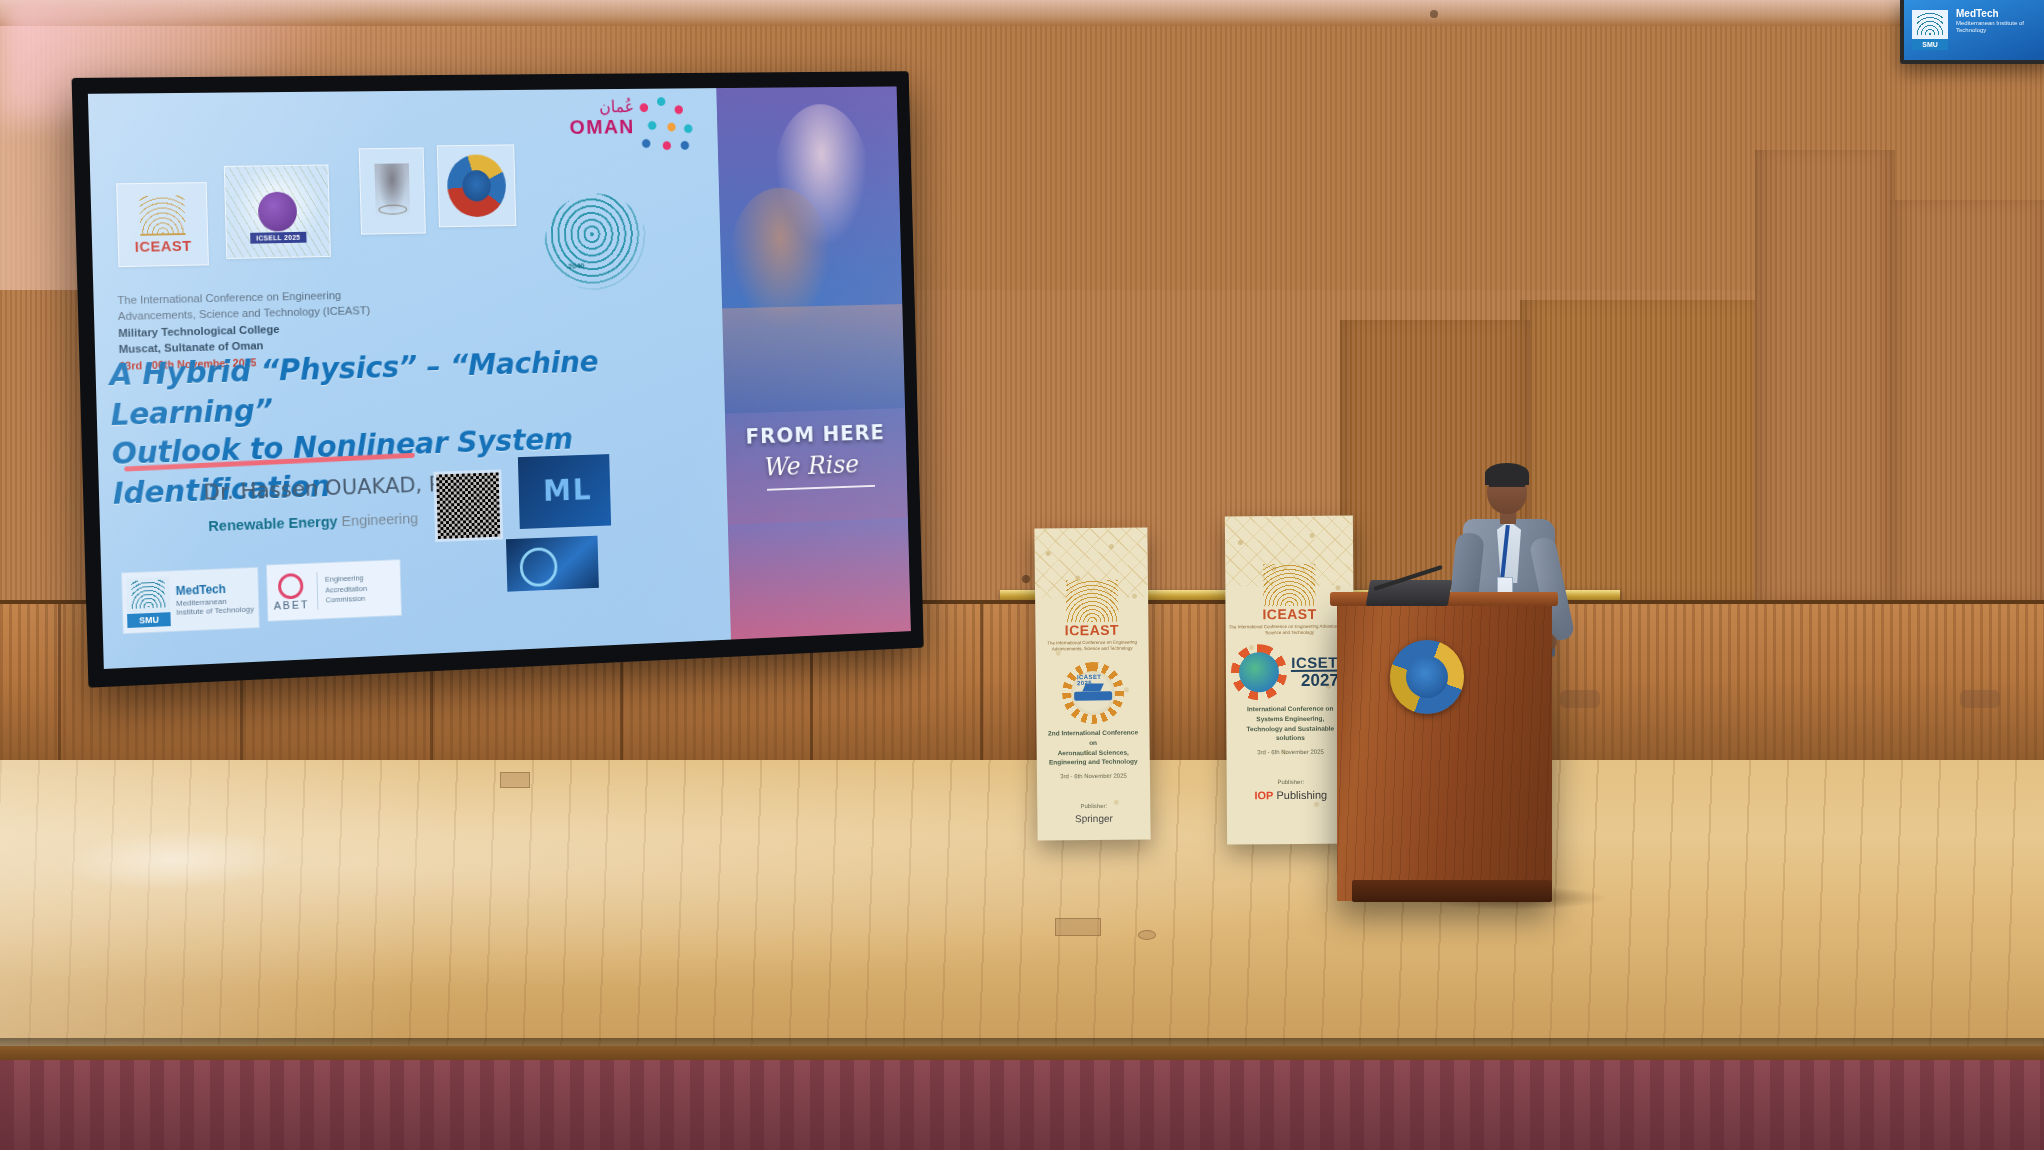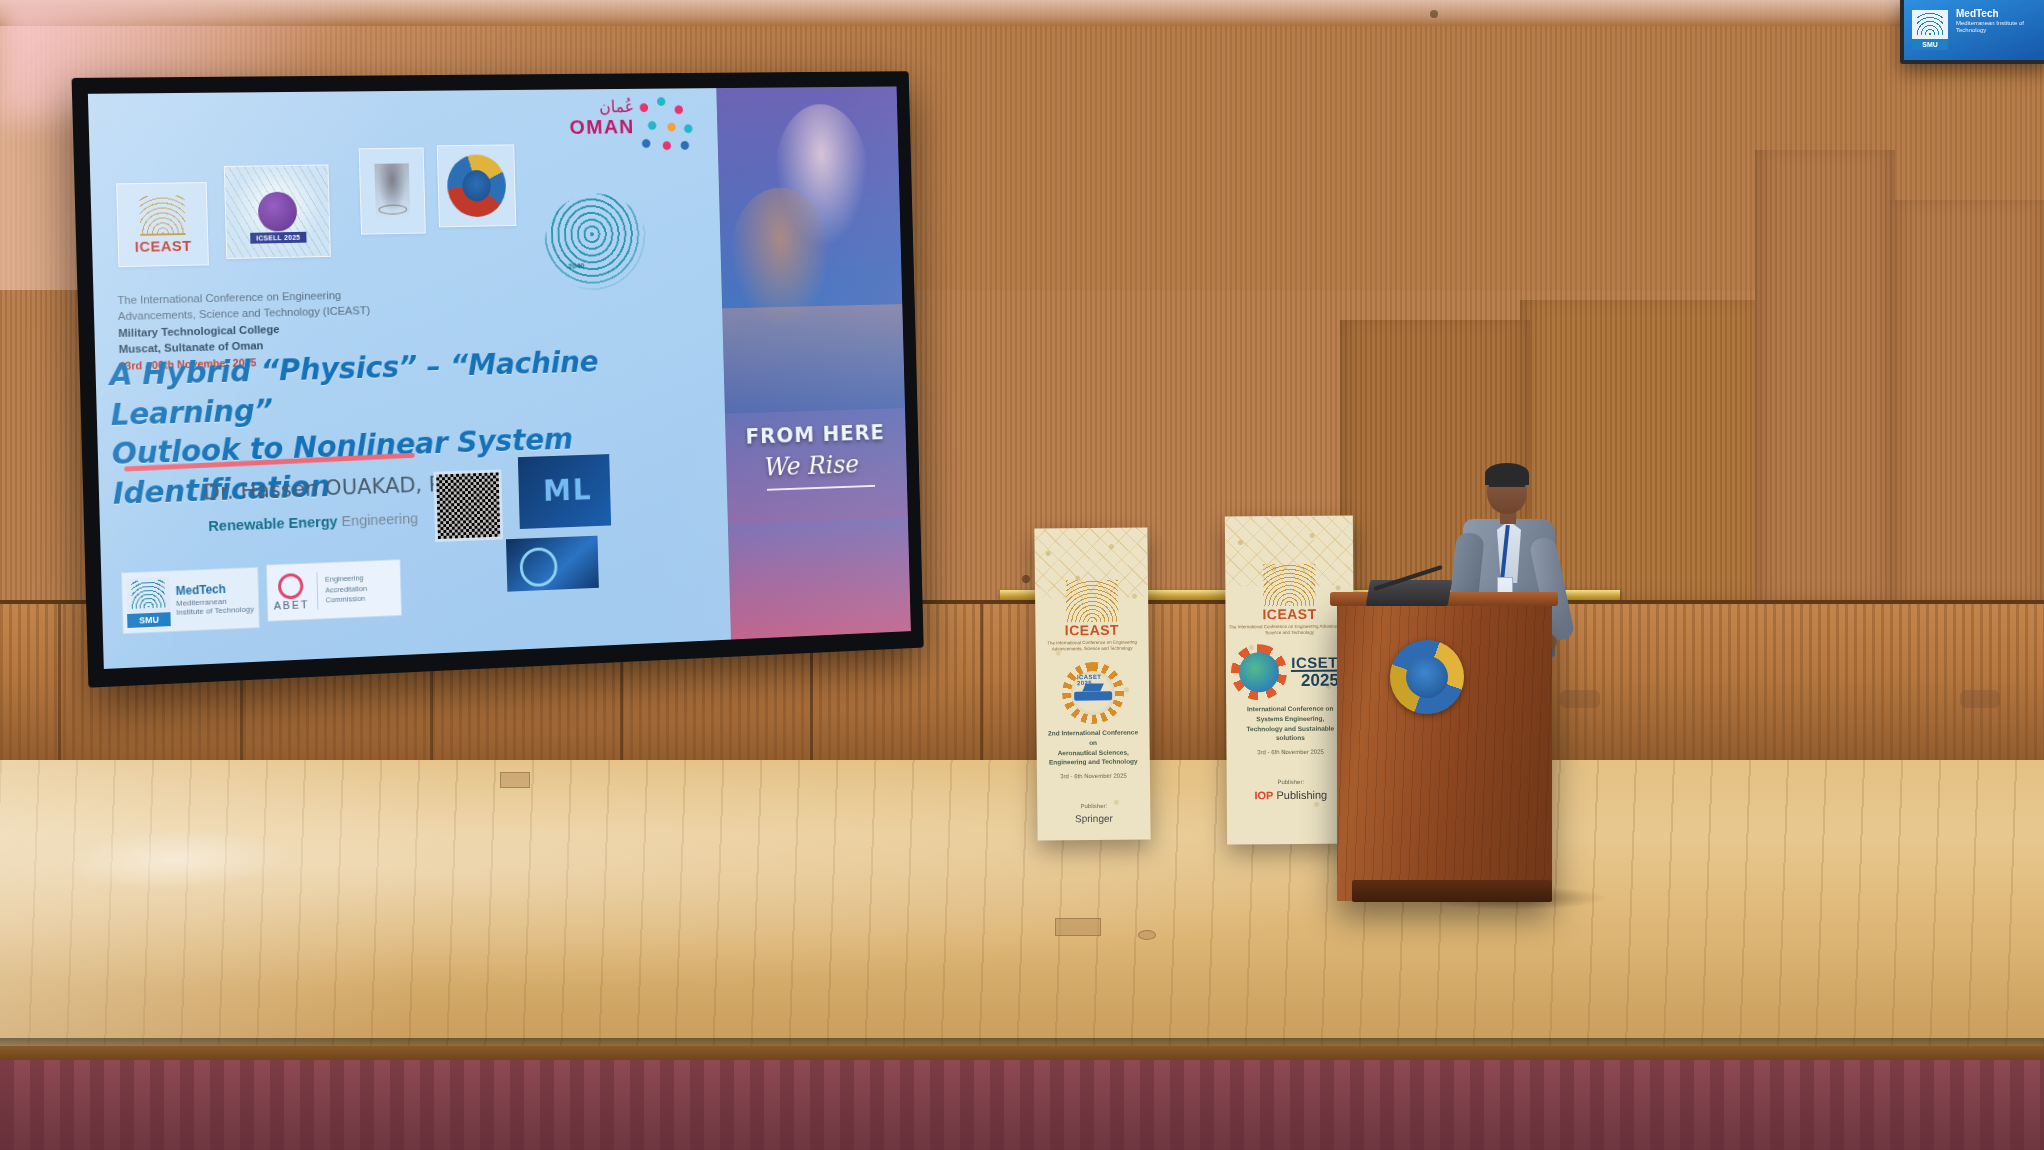--- a/index.html
+++ b/index.html
@@ -765,21 +765,21 @@
   <div class="banner" style="left:1226px; top:516px; width:128px; height:328px; transform:rotate(-0.4deg);">
     <div class="banner-circuit"></div>
     <div style="position:relative; padding-top:48px;">
       <div class="b-iceast-mark"></div>
       <div class="b-iceast-word">ICEAST</div>
       <div class="b-iceast-sub">The International Conference on Engineering Advancements, Science and Technology</div>
       <div class="b-icsets">
         <div class="b-icsets-gear"></div>
         <div class="b-icsets-word">
           <div class="w1">ICSETS</div>
-          <div class="w2">2025</div>
+          <div class="w2">2027</div>
         </div>
       </div>
       <div class="b-desc">
         <div>International Conference on</div>
         <div>Systems Engineering,</div>
         <div>Technology and Sustainable solutions</div>
       </div>
       <div class="b-date">3rd - 6th November 2025</div>
       <div class="b-pub-label">Publisher:</div>
       <div class="b-pub-iop">

